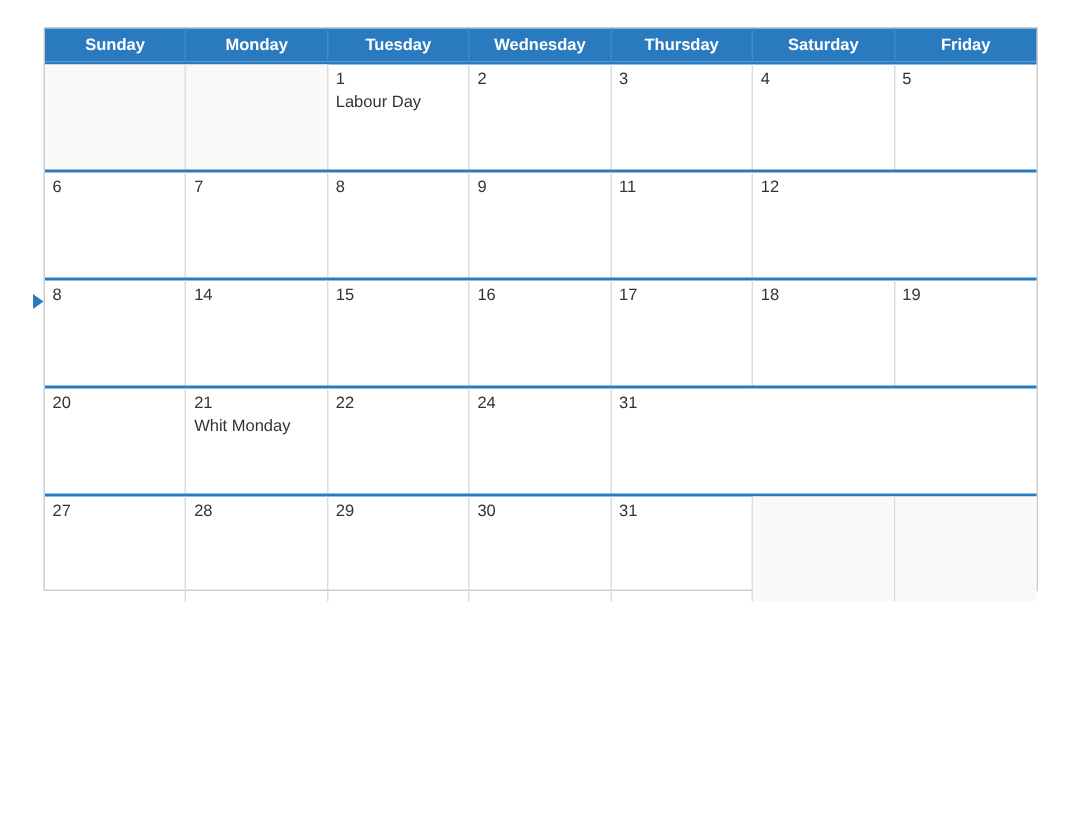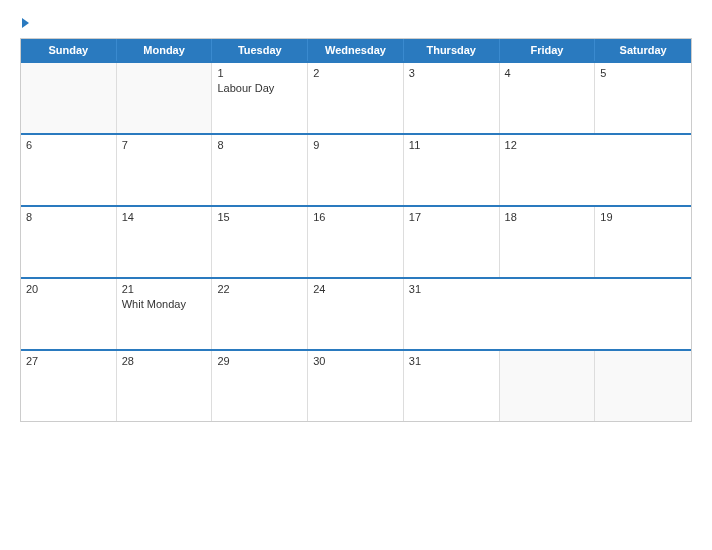--- a/index.html
+++ b/index.html
@@ -8,21 +8,21 @@
       height: 550px;
       background: #fff;
       font-family: Arial, sans-serif;
       overflow: hidden;
     }
     .page {
       width: 712px;
       height: 404px;
       padding: 18px 20px 10px 20px;
       display: flex;
-      flex-direction: column;
+      flex-direction: row;
     }
     .header {
       display: flex;
       align-items: center;
       justify-content: space-between;
       margin-bottom: 10px;
     }
     .logo {
       display: flex;
       flex-direction: column;
@@ -133,22 +133,22 @@
     <div class="country"></div>
   </div>
 
   <div class="calendar">
     <div class="cal-header-row">
     <div class="cal-header-cell">Sunday</div>
         <div class="cal-header-cell">Monday</div>
         <div class="cal-header-cell">Tuesday</div>
         <div class="cal-header-cell">Wednesday</div>
         <div class="cal-header-cell">Thursday</div>
+        <div class="cal-header-cell">Saturday</div>
         <div class="cal-header-cell">Friday</div>
-        <div class="cal-header-cell">Saturday</div>
       </div>
     <div class="cal-body">
     <div class="cal-week">
           <div class="cal-cell empty-cell"></div>
           <div class="cal-cell empty-cell"></div>
           <div class="cal-cell">
             <span class="day-num">1</span>
             <span class="holiday">Labour Day</span>
           </div>
           <div class="cal-cell">

